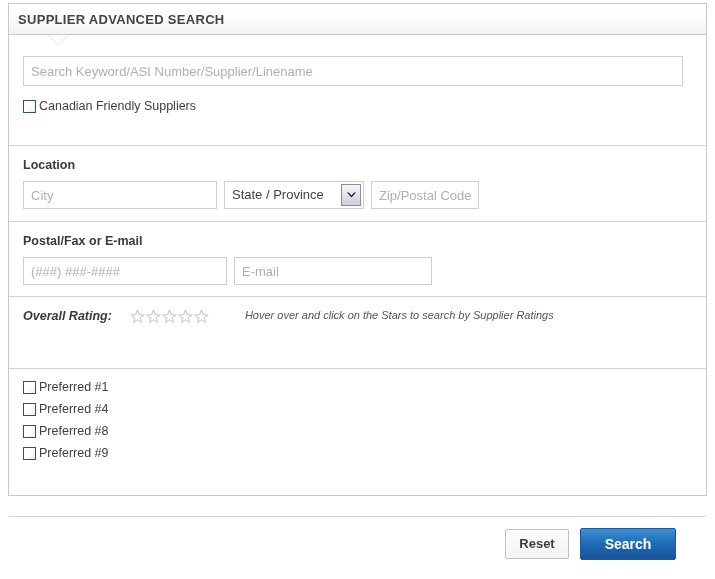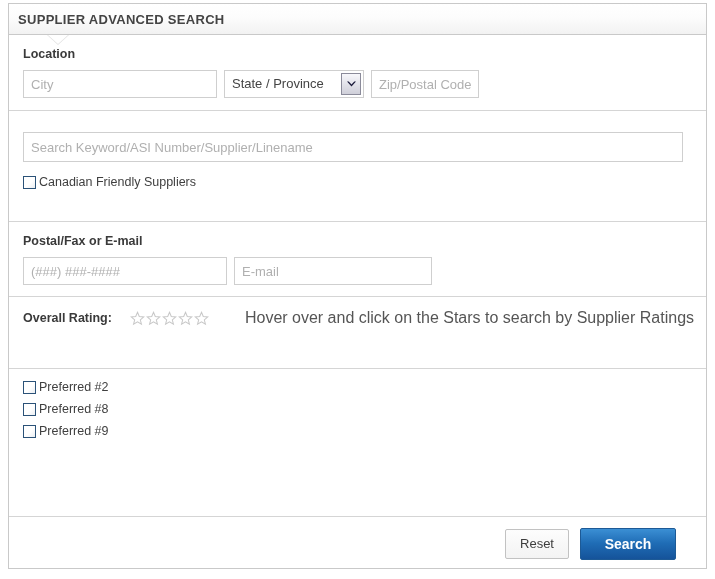--- a/index.html
+++ b/index.html
@@ -11,21 +11,21 @@
     background: #ffffff;
     font-family: "Liberation Sans", sans-serif;
     -webkit-font-smoothing: antialiased;
   }
 
   .panel {
     position: absolute;
     left: 8px;
     top: 3px;
     width: 699px;
-    height: 566px;
+    height: 493px;
     border: 1px solid #c9c9c9;
     background: #ffffff;
   }
 
   
   .panel-header {
     position: relative;
     height: 31px;
     background: linear-gradient(to bottom, #ffffff 0%, #fcfcfc 45%, #f2f2f2 100%);
     border-bottom: 1px solid #c9c9c9;
@@ -159,49 +159,49 @@
   }
   .cbx-label {
     font-size: 12.5px;
     color: #3f3f3f;
     line-height: 1;
   }
   .cbx-canadian { margin-top: 14px; }
   .pref-row { margin-bottom: 9px; }
 
   
-  .rating-line { display: flex; align-items: center; margin-left: 2px; }
+  .rating-line { display: flex; align-items: flex-start; margin-left: 2px; font-style: italic; }
   .rating-caption {
     font-size: 12.5px;
     font-weight: bold;
     color: #3a3a3a;
     margin-right: 18px;
   }
   .stars { display: flex; gap: 1px; }
   .stars svg { display: block; }
   .rating-hint {
-    font-size: 16px;
+    font-size: 11px;
     color: #555555;
     margin-left: 36px;
   }
 
   
   .sec-footer { display: flex; align-items: center; justify-content: flex-end; }
   .btn {
     font-family: "Liberation Sans", sans-serif;
     cursor: pointer;
     border-radius: 2px;
   }
   .btn-reset {
     width: 64px;
     height: 30px;
     border: 1px solid #c2c2c2;
     background: linear-gradient(to bottom, #fdfdfd 0%, #f3f3f3 100%);
     font-size: 13px;
-    font-weight: normal;
+    font-weight: bold;
     color: #3d3d3d;
     margin-right: 11px;
   }
   .btn-search {
     width: 96px;
     height: 32px;
     border: 1px solid #1d5a96;
     background: linear-gradient(to bottom, #3b8fd4 0%, #1f6cb5 48%, #15539a 100%);
     font-size: 14px;
     font-weight: bold;
@@ -212,45 +212,45 @@
 </head>
 <body>
 
 <div class="panel">
 
   <div class="panel-header">
     <div class="panel-title">SUPPLIER ADVANCED SEARCH</div>
   </div>
   <div class="header-notch"></div>
   <div class="header-notch-inner"></div>
+
+  <div class="section sec-keyword">
+    <input class="txt input-keyword" type="text" placeholder="Search Keyword/ASI Number/Supplier/Linename" style="">
+    <div class="cbx-row cbx-canadian">
+      <input class="cbx" type="checkbox" style="">
+      <span class="cbx-label">Canadian Friendly Suppliers</span>
+    </div>
+  </div>
 
   <div class="section sec-location">
     <div class="section-label">Location</div>
     <div class="row">
       <input class="txt input-city" type="text" placeholder="City" style="">
       <div class="sel-wrap">
         <span class="sel-label">State / Province</span>
         <span class="sel-btn">
           <svg width="11" height="8" viewBox="0 0 11 8">
             <path d="M1 1.6 L5.5 6.6 L10 1.6 L8.3 1.6 L5.5 4.6 L2.7 1.6 Z" fill="#1a1a3a"></path>
           </svg>
         </span>
       </div>
       <input class="txt input-zip" type="text" placeholder="Zip/Postal Code" style="">
     </div>
   </div>
 
-  <div class="section sec-keyword">
-    <input class="txt input-keyword" type="text" placeholder="Search Keyword/ASI Number/Supplier/Linename" style="">
-    <div class="cbx-row cbx-canadian">
-      <input class="cbx" type="checkbox" style="">
-      <span class="cbx-label">Canadian Friendly Suppliers</span>
-    </div>
-  </div>
-
   <div class="section sec-contact">
     <div class="section-label">Postal/Fax or E-mail</div>
     <div class="row">
       <input class="txt input-phone" type="text" placeholder="(###) ###-####" style="">
       <input class="txt input-email" type="text" placeholder="E-mail" style="">
     </div>
   </div>
 
   <div class="section sec-rating">
     <div class="rating-line">
@@ -282,21 +282,25 @@
             </svg>
         </span>
       </span>
       <span class="rating-hint">Hover over and click on the Stars to search by Supplier Ratings</span>
     </div>
   </div>
 
   <div class="section sec-preferred">
     <div class="cbx-row pref-row">
       <input class="cbx" type="checkbox" style="">
-      <span class="cbx-label">Preferred #2</span>
+      <span class="cbx-label">Preferred #1</span>
+    </div>
+    <div class="cbx-row pref-row">
+      <input class="cbx" type="checkbox" style="">
+      <span class="cbx-label">Preferred #4</span>
     </div>
     <div class="cbx-row pref-row">
       <input class="cbx" type="checkbox" style="">
       <span class="cbx-label">Preferred #8</span>
     </div>
     <div class="cbx-row pref-row">
       <input class="cbx" type="checkbox" style="">
       <span class="cbx-label">Preferred #9</span>
     </div>
   </div>

